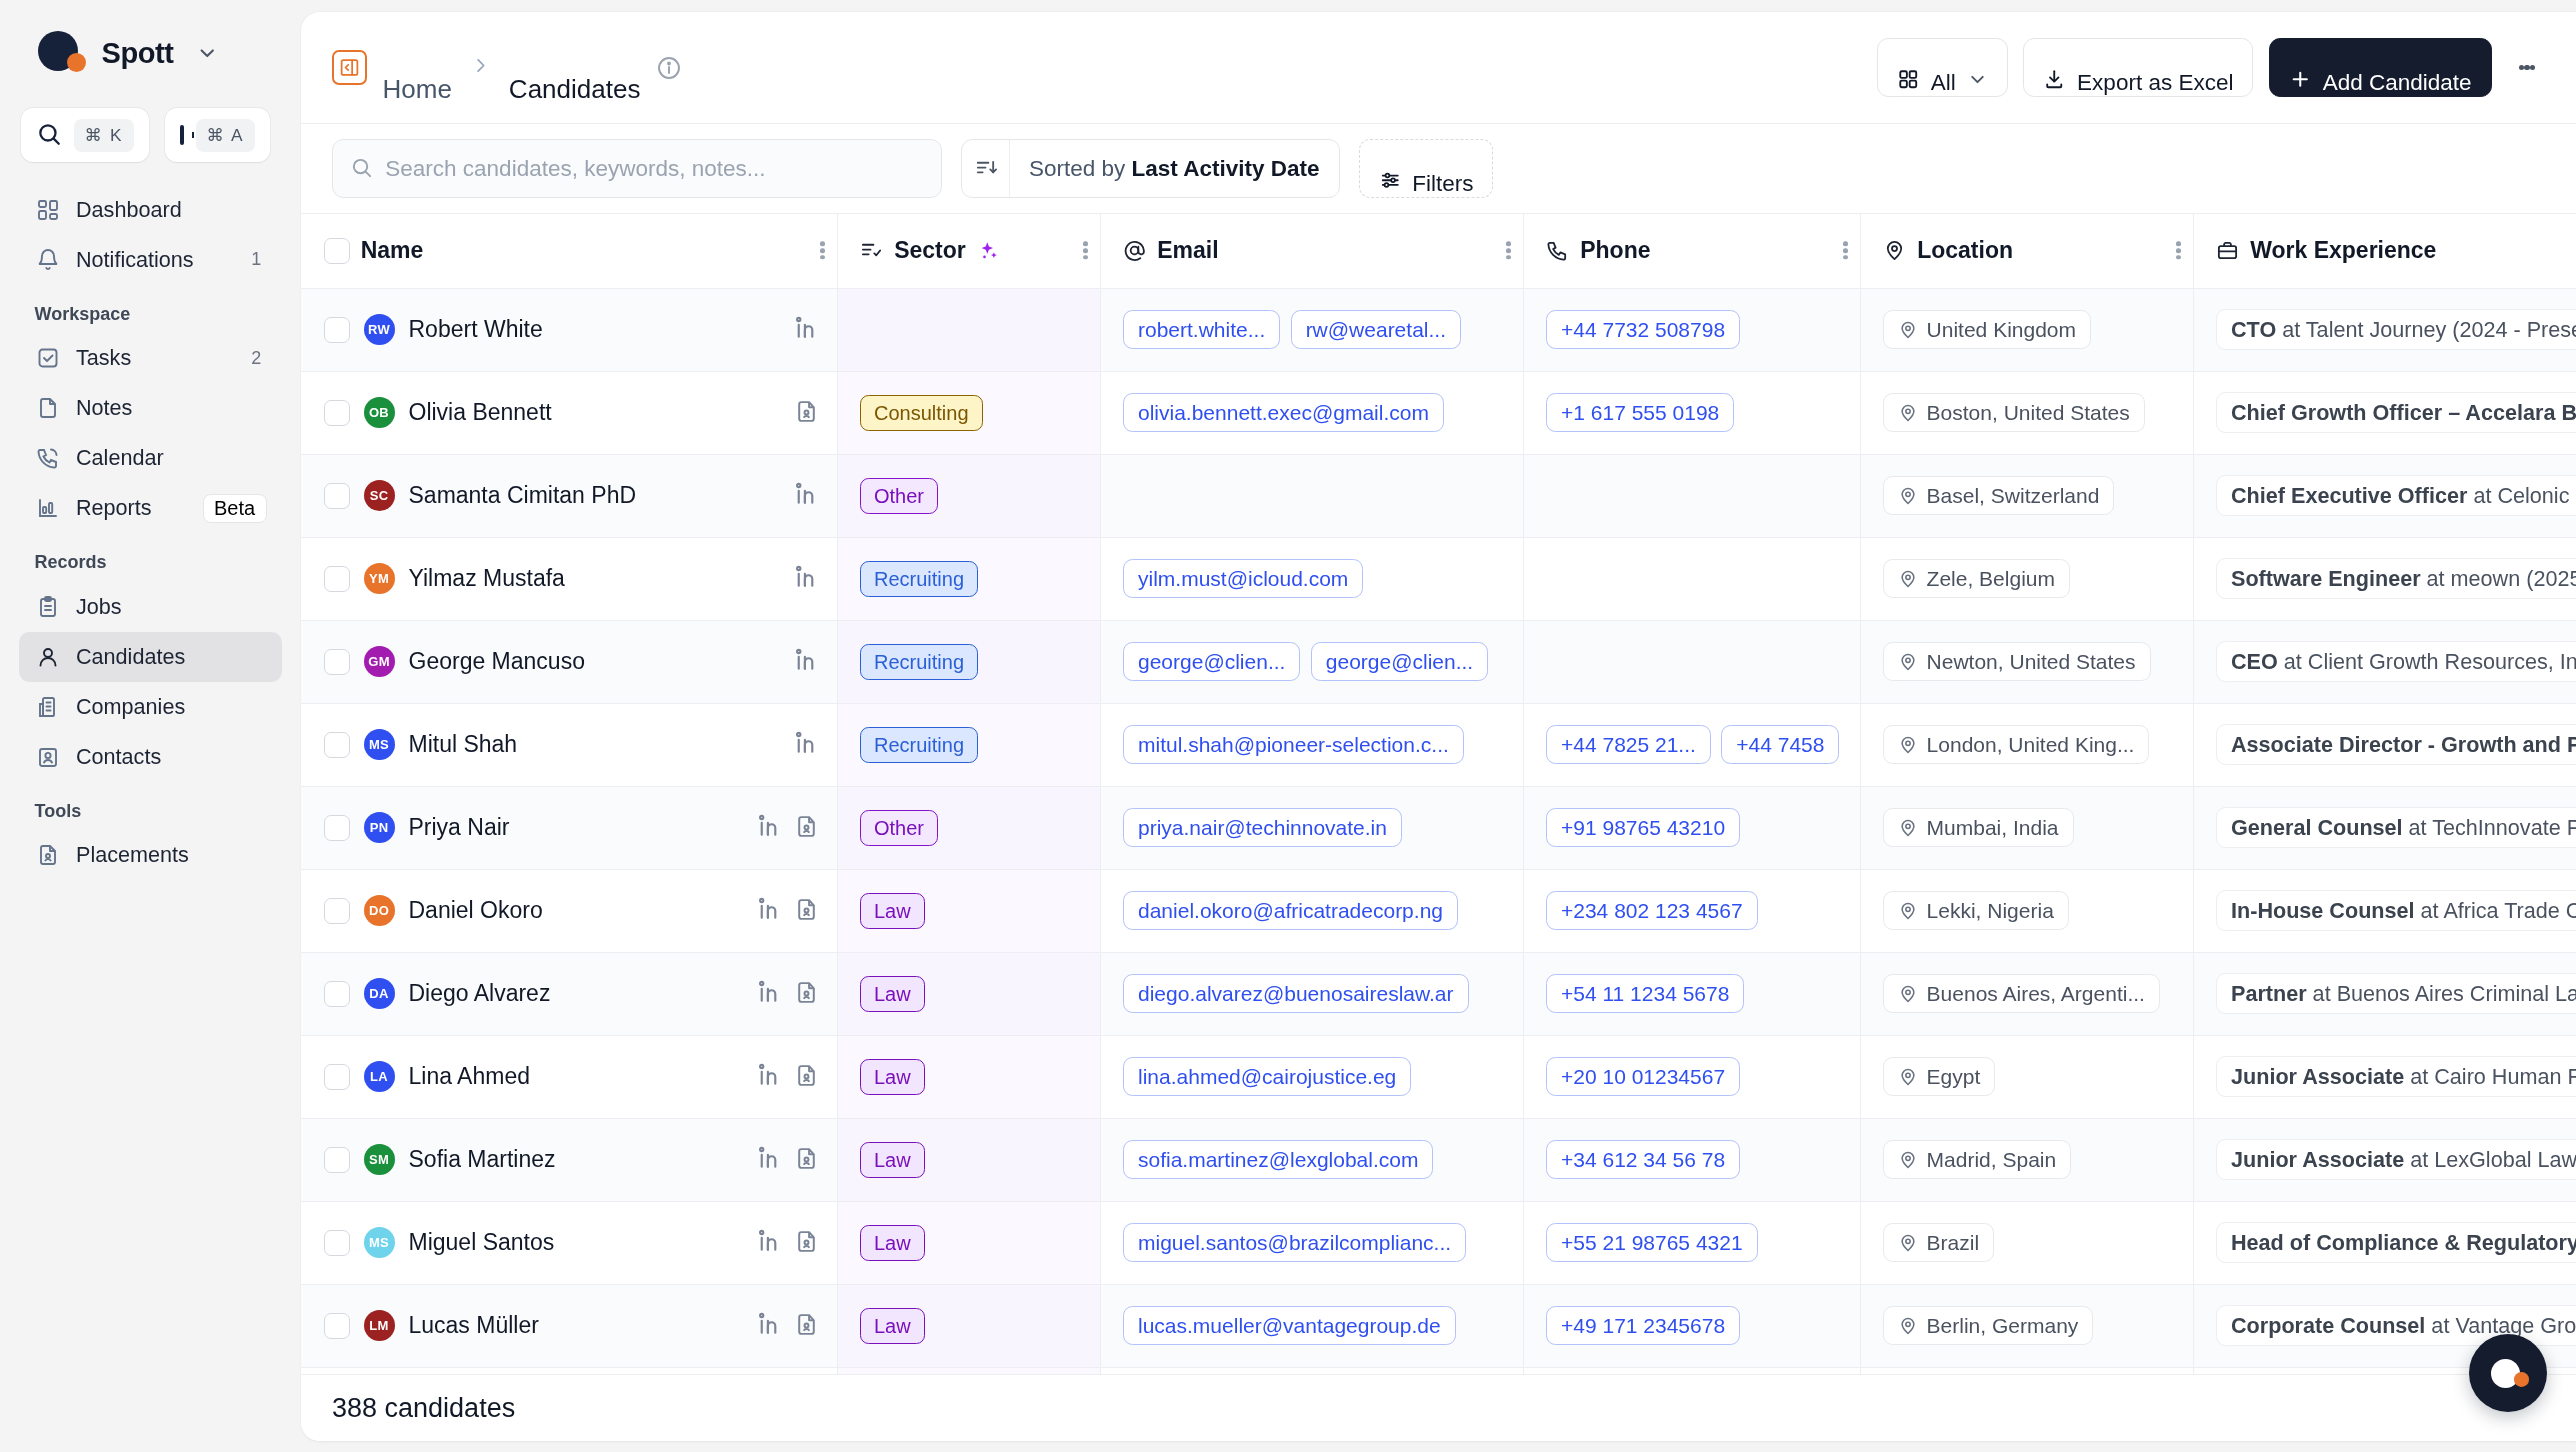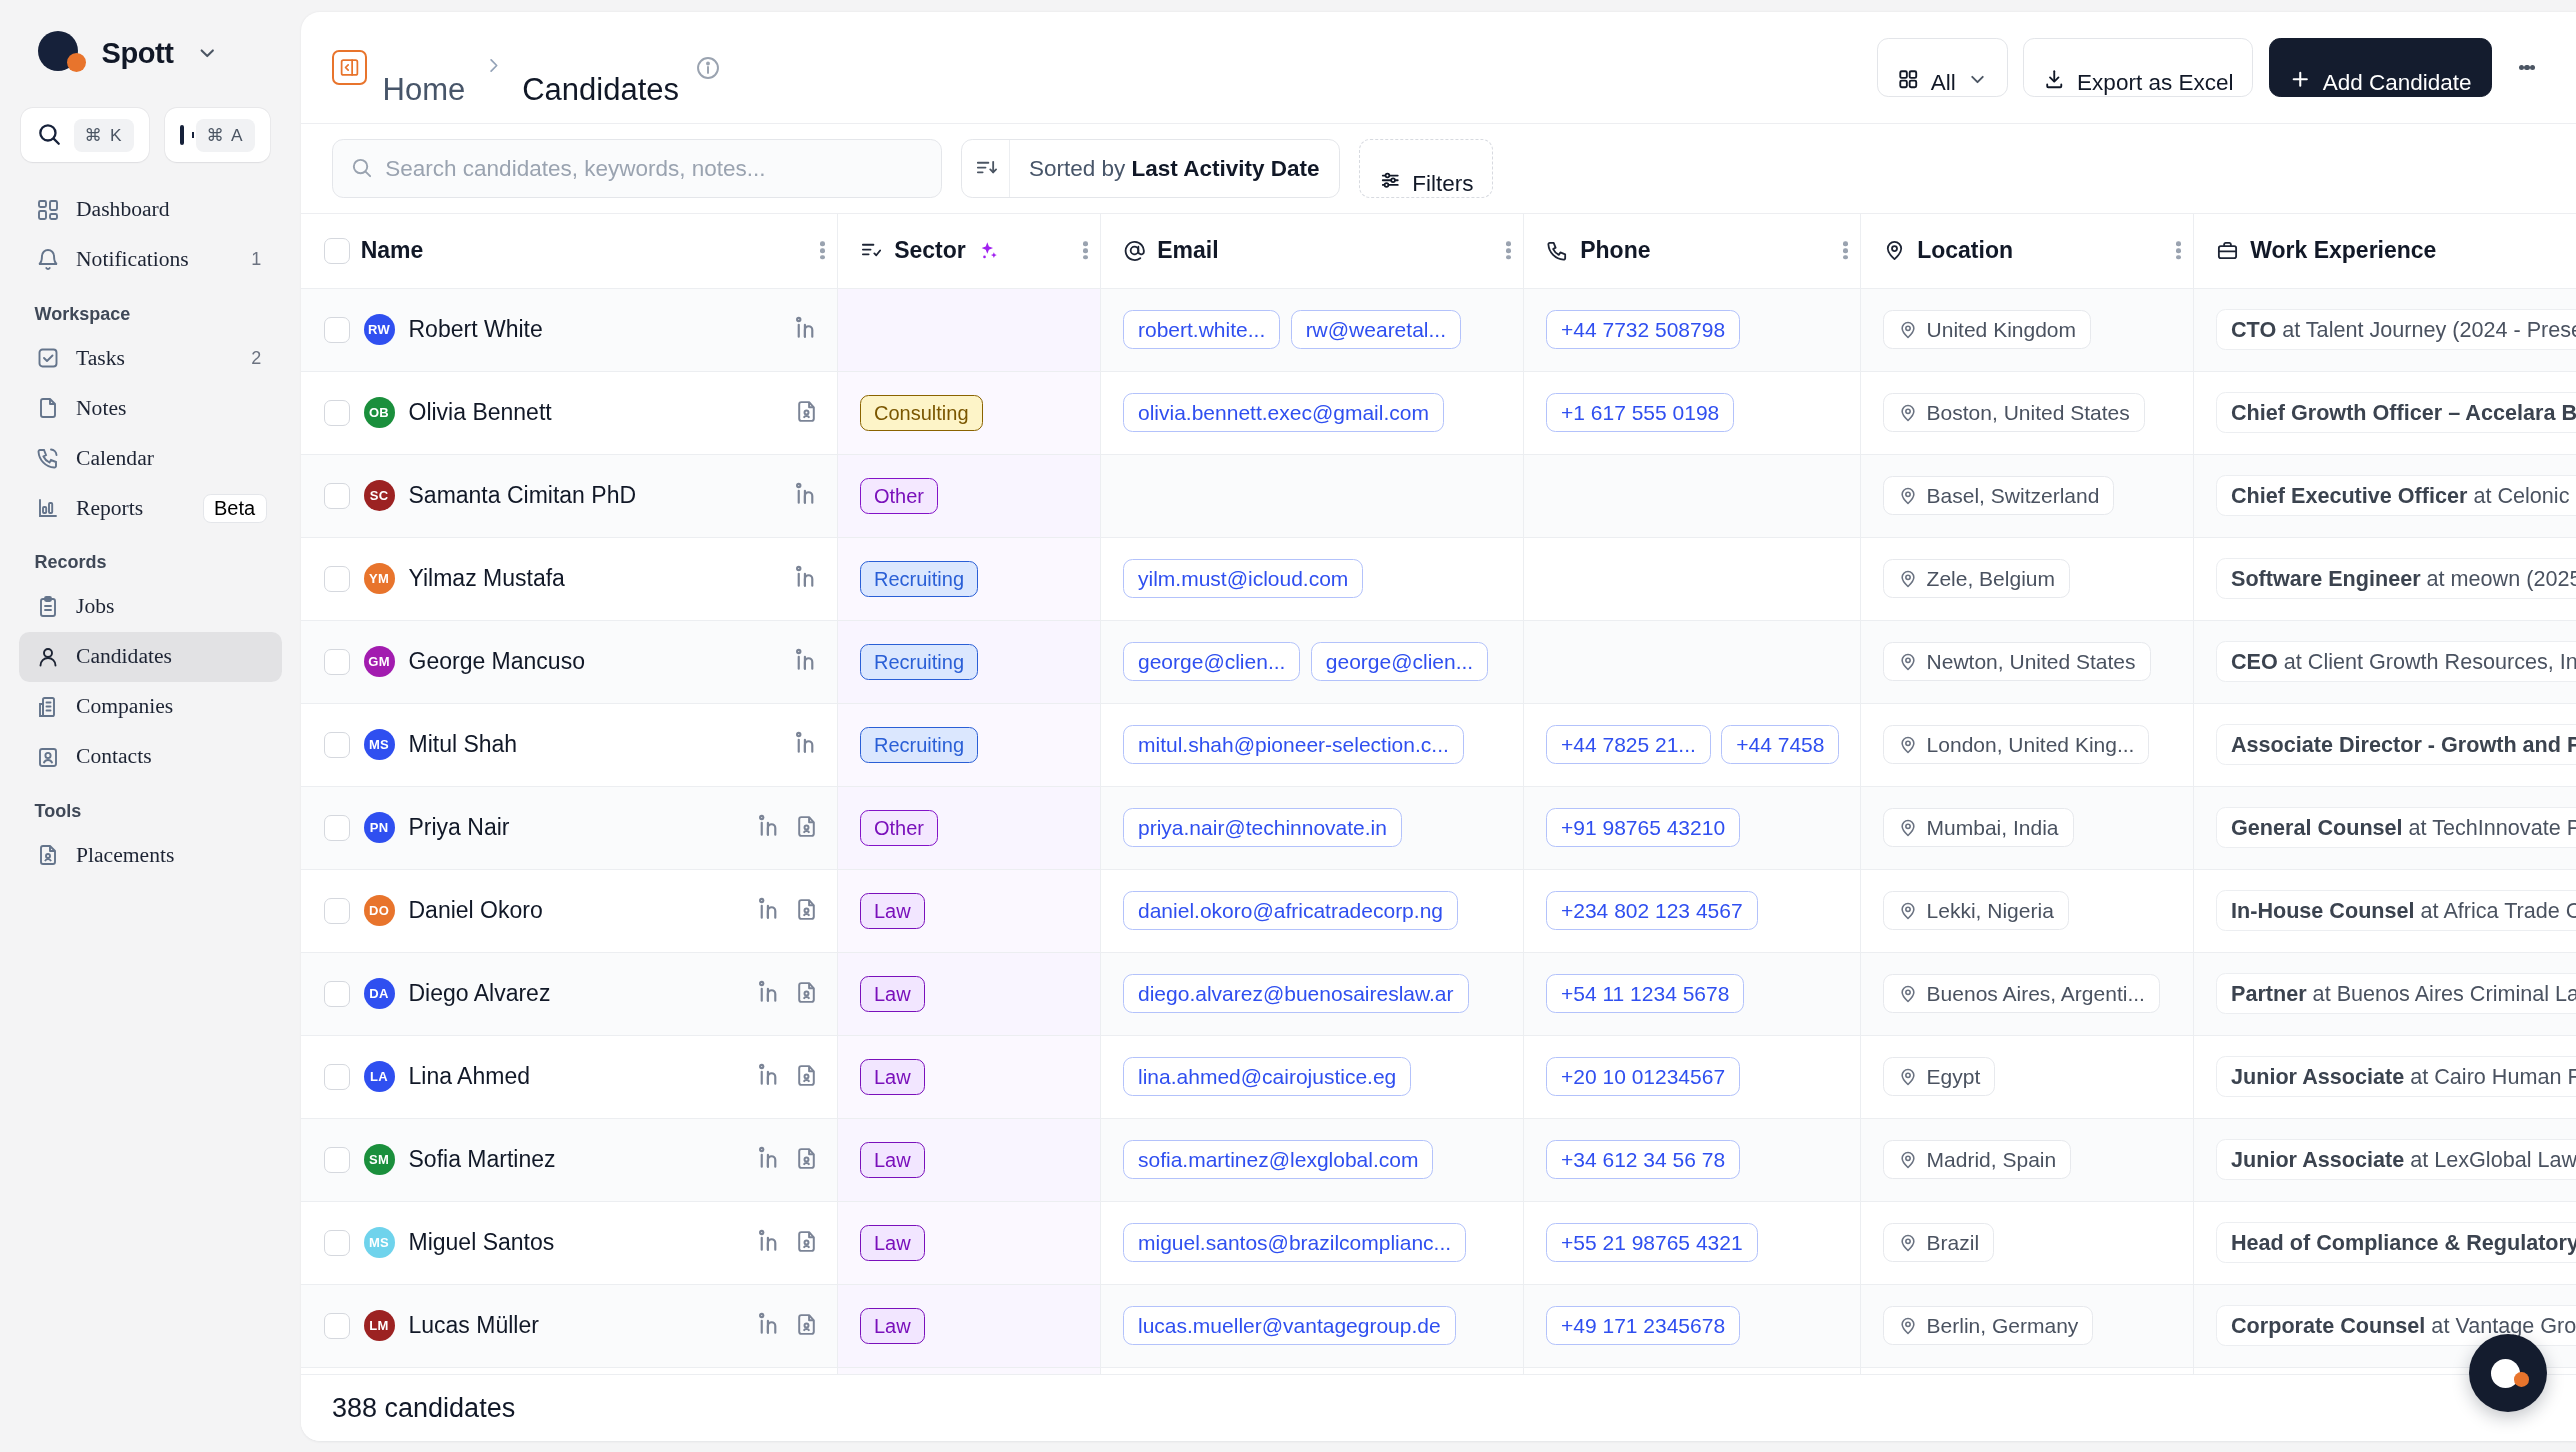--- a/index.html
+++ b/index.html
@@ -44,21 +44,21 @@
 
   .nav { display: flex; flex-direction: column; }
   .nav-item {
     display: flex; align-items: center; gap: 15.5px;
     height: 50px; padding: 0 15.5px; border-radius: 10.4px;
     font-size: 21.6px; color: #1d2434; cursor: pointer;
   }
   .nav-item.active { background: #e2e2e4; }
   .nav-item .ico { width: 26px; height: 26px; flex: 0 0 26px; display:flex; align-items:center; justify-content:center; color:#64748b; }
   .nav-item.active .ico { color:#1d2434; }
-  .nav-label { flex: 1; white-space: nowrap; font-family: Liberation Serif, serif; }
+  .nav-label { flex: 1; white-space: nowrap; }
   .nav-badge {
     background: #fff; border: 0.9px solid #e4e6ea; border-radius: 7.8px;
     font-size: 20px; color: #000000; padding: 3.5px 10.4px; line-height: 1;
   }
   .nav-count { font-size: 18px; color: #6b7280; padding-right: 5.2px; }
   .nav-section { font-size: 18px; font-weight: 700; color: #3f4857; padding: 19px 15.5px 8.6px; }
 
   
   .main {
     flex: 1; background: #fff; border-radius: 19px 0 0 19px;
@@ -66,21 +66,21 @@
     box-shadow: 0 0.9px 2.6px rgba(16,24,40,.07); overflow: hidden; position: relative;
   }
   .topbar {
     height: 112px; display: flex; align-items: center;
     padding: 0 29px 0 31px; border-bottom: 0.9px solid #edeef1; gap: 15.5px;
   }
   .panel-toggle {
     width: 35px; height: 35px; border: 2.1px solid #e8742c; border-radius: 7px;
     display:flex; align-items:center; justify-content:center; color:#e8742c; cursor:pointer;
   }
-  .crumb { font-size: 31px; color: #475569; cursor: pointer; margin-top: 44px; }
+  .crumb { font-size: 26px; color: #475569; cursor: pointer; margin-top: 44px; }
   .crumb.current { color: #111827; }
   .crumb-sep { color: #94a3b8; font-size: 22.5px; padding: 0 3.5px; }
   .info-ico { width: 28px; height: 28px; color:#9aa3b0; display:flex; align-items:center; }
   .spacer { flex: 1; }
 
   .btn {
     height: 59px; border-radius: 11.2px; display: inline-flex; align-items: flex-end;
     gap: 11.2px; padding: 0 19px; font-size: 22.5px; cursor: pointer; white-space: nowrap;
     border: 0.9px solid #e3e5e9; background: #fff; color: #111827;
   }

